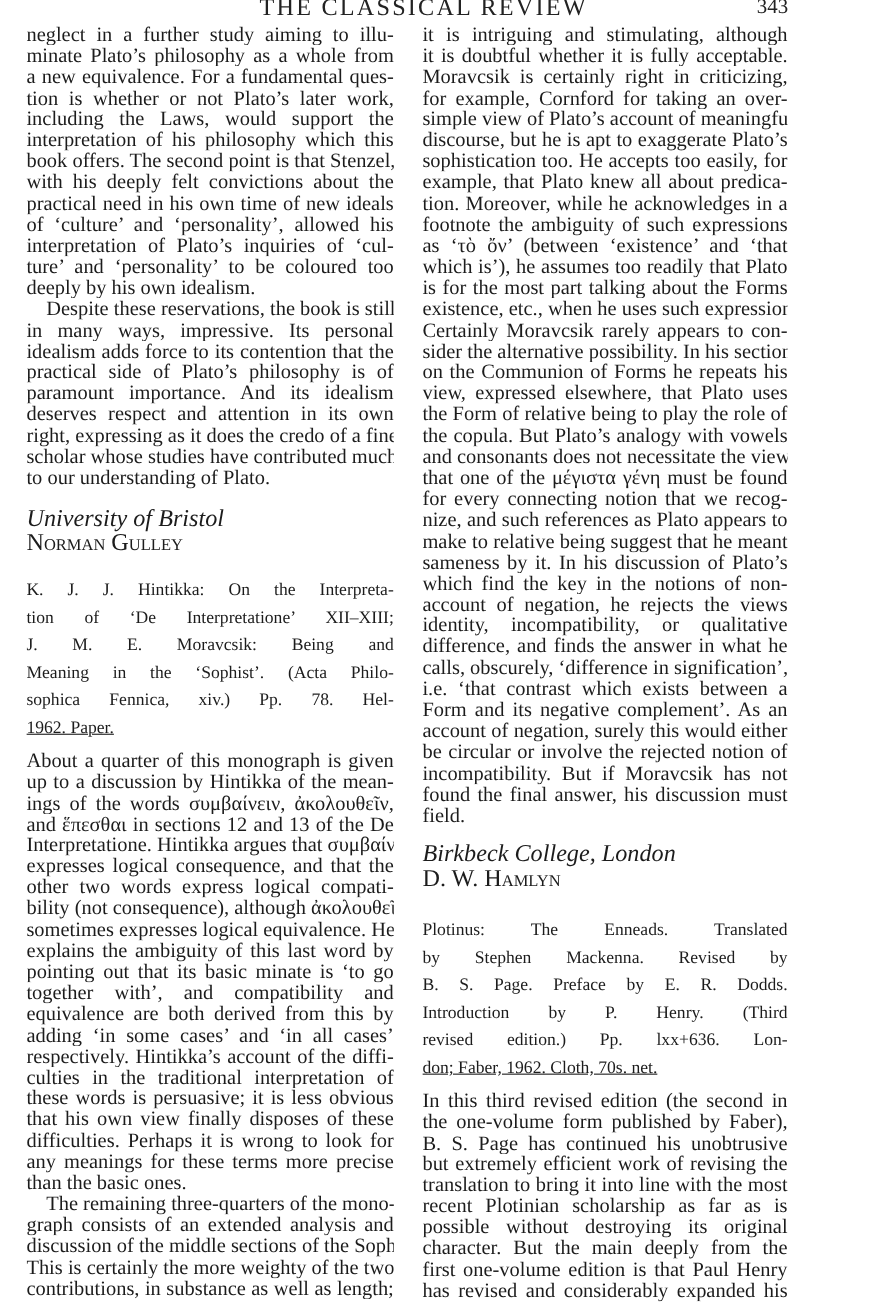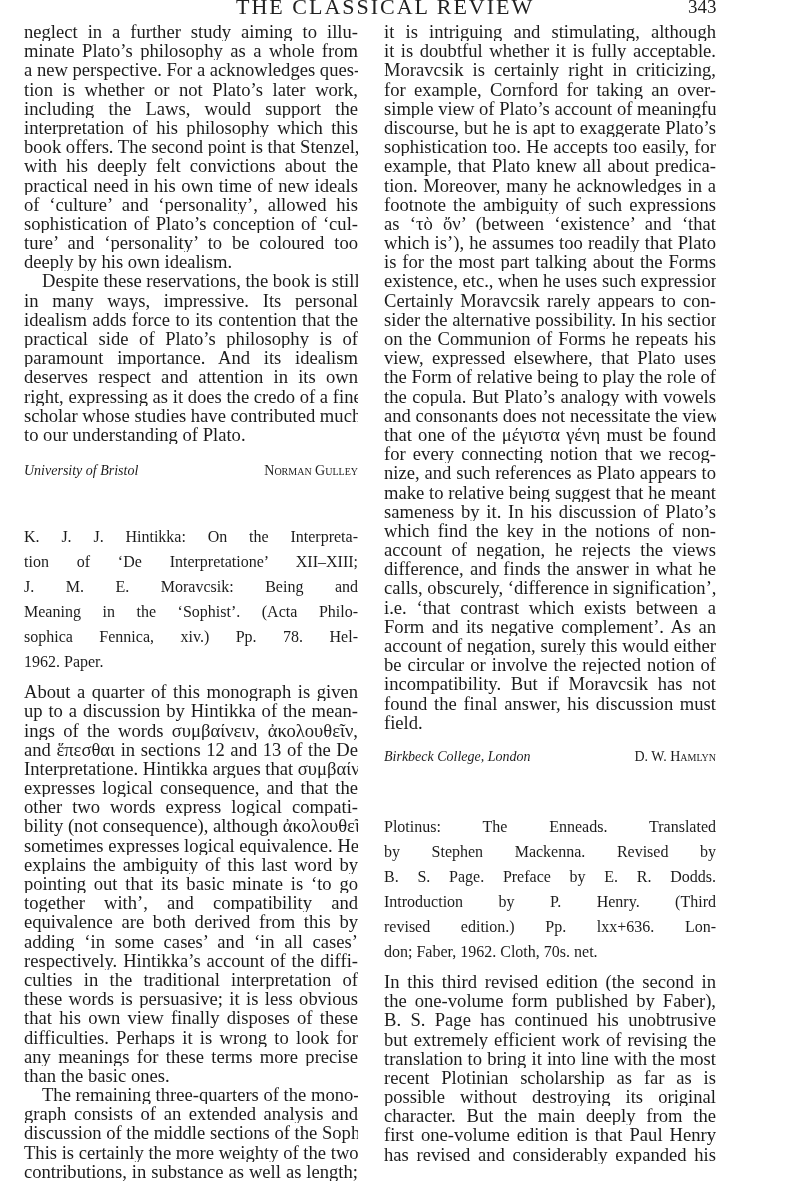--- a/index.html
+++ b/index.html
@@ -12,50 +12,50 @@
   .page-number { position: absolute; left: 688px; top: 2px; font-family: "Liberation Serif", serif;
         font-size: 19px; color: #222; }
   .col { position: absolute; top: 22px; font-family: "Liberation Serif", serif; font-size: 18.6px; color: #1c1c1c; }
   .col-left { left: 24px; width: 334px; }
   .col-right { left: 384px; width: 332px; }
   .line { height: 19.2px; line-height: 19.2px; white-space: nowrap; text-align: justify;
           text-align-last: justify; overflow: hidden; }
   .line.last { text-align-last: left; }
   .line.indent { padding-left: 18px; }
   .gap-s { height: 8px; }
-  .sig { display: flex; justify-content: space-between; height: 22px; line-height: 22px; font-size: 14px; }
+  .sig { display: flex; justify-content: space-between; height: 22px; line-height: 22px; font-size: 22px; flex-direction: column; }
   .sig .inst { font-style: italic; }
   .sc { font-variant: small-caps; }
   .head-line { height: 25px; line-height: 25px; font-size: 16px; white-space: nowrap;
                text-align: justify; text-align-last: justify; overflow: hidden; }
-  .head-line.last { text-align-last: left; }
+  .head-line.last { text-align-last: left; text-decoration: underline; }
 </style>
 </head>
 <body>
 
 <div class="page">
 
   <div class="header">
     <span class="running-title">THE CLASSICAL REVIEW</span>
     <span class="page-number">343</span>
   </div>
 
   <div class="col col-left">
     <div>
       <div class="line">neglect in a further study aiming to illu-</div>
       <div class="line">minate Plato’s philosophy as a whole from</div>
-      <div class="line">a new perspective. For a acknowledges ques-</div>
+      <div class="line">a new equivalence. For a fundamental ques-</div>
       <div class="line">tion is whether or not Plato’s later work,</div>
       <div class="line">including the Laws, would support the</div>
       <div class="line">interpretation of his philosophy which this</div>
       <div class="line">book offers. The second point is that Stenzel,</div>
       <div class="line">with his deeply felt convictions about the</div>
       <div class="line">practical need in his own time of new ideals</div>
       <div class="line">of ‘culture’ and ‘personality’, allowed his</div>
-      <div class="line">sophistication of Plato’s conception of ‘cul-</div>
+      <div class="line">interpretation of Plato’s inquiries of ‘cul-</div>
       <div class="line">ture’ and ‘personality’ to be coloured too</div>
       <div class="line last">deeply by his own idealism.</div>
     </div>
     <div>
       <div class="line indent">Despite these reservations, the book is still,</div>
       <div class="line">in many ways, impressive. Its personal</div>
       <div class="line">idealism adds force to its contention that the</div>
       <div class="line">practical side of Plato’s philosophy is of</div>
       <div class="line">paramount importance. And its idealism</div>
       <div class="line">deserves respect and attention in its own</div>
@@ -114,40 +114,41 @@
   <div class="col col-right">
     <div>
       <div class="line">it is intriguing and stimulating, although</div>
       <div class="line">it is doubtful whether it is fully acceptable.</div>
       <div class="line">Moravcsik is certainly right in criticizing,</div>
       <div class="line">for example, Cornford for taking an over-</div>
       <div class="line">simple view of Plato’s account of meaningful</div>
       <div class="line">discourse, but he is apt to exaggerate Plato’s</div>
       <div class="line">sophistication too. He accepts too easily, for</div>
       <div class="line">example, that Plato knew all about predica-</div>
-      <div class="line">tion. Moreover, many he acknowledges in a</div>
+      <div class="line">tion. Moreover, while he acknowledges in a</div>
       <div class="line">footnote the ambiguity of such expressions</div>
       <div class="line">as ‘τὸ ὄν’ (between ‘existence’ and ‘that</div>
       <div class="line">which is’), he assumes too readily that Plato</div>
       <div class="line">is for the most part talking about the Forms</div>
       <div class="line">existence, etc., when he uses such expressions.</div>
       <div class="line">Certainly Moravcsik rarely appears to con-</div>
       <div class="line">sider the alternative possibility. In his section</div>
       <div class="line">on the Communion of Forms he repeats his</div>
       <div class="line">view, expressed elsewhere, that Plato uses</div>
       <div class="line">the Form of relative being to play the role of</div>
       <div class="line">the copula. But Plato’s analogy with vowels</div>
       <div class="line">and consonants does not necessitate the view</div>
       <div class="line">that one of the μέγιστα γένη must be found</div>
       <div class="line">for every connecting notion that we recog-</div>
       <div class="line">nize, and such references as Plato appears to</div>
       <div class="line">make to relative being suggest that he meant</div>
       <div class="line">sameness by it. In his discussion of Plato’s</div>
       <div class="line">which find the key in the notions of non-</div>
       <div class="line">account of negation, he rejects the views</div>
+      <div class="line">identity, incompatibility, or qualitative</div>
       <div class="line">difference, and finds the answer in what he</div>
       <div class="line">calls, obscurely, ‘difference in signification’,</div>
       <div class="line">i.e. ‘that contrast which exists between a</div>
       <div class="line">Form and its negative complement’. As an</div>
       <div class="line">account of negation, surely this would either</div>
       <div class="line">be circular or involve the rejected notion of</div>
       <div class="line">incompatibility. But if Moravcsik has not</div>
       <div class="line">found the final answer, his discussion must</div>
       <div class="line last">field.</div>
     </div>

